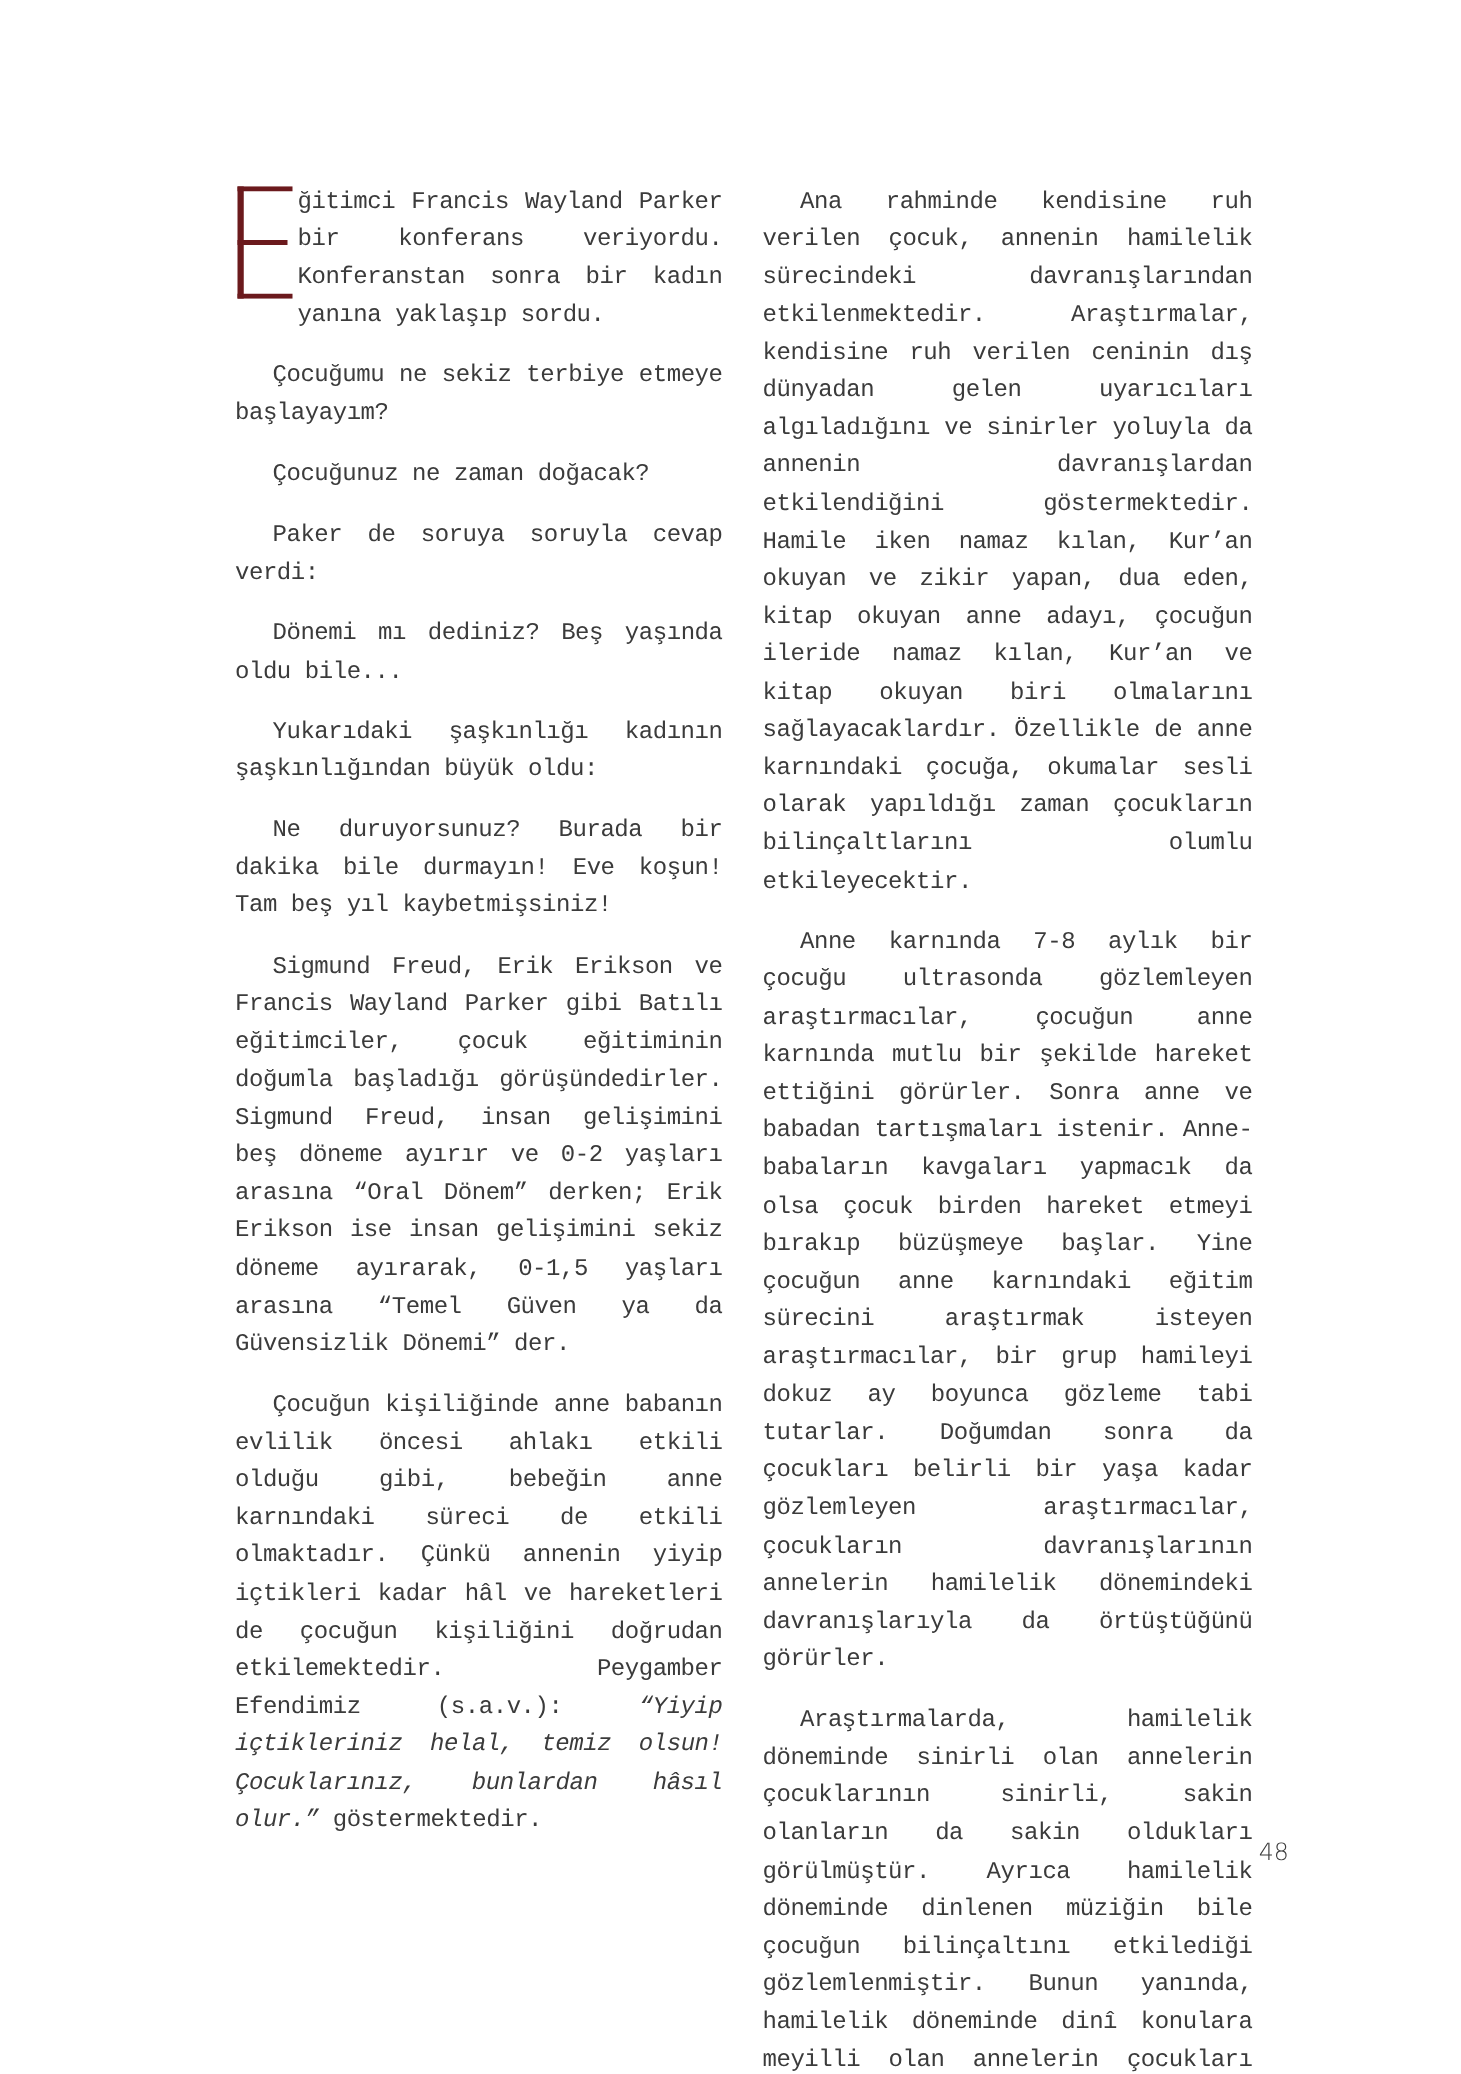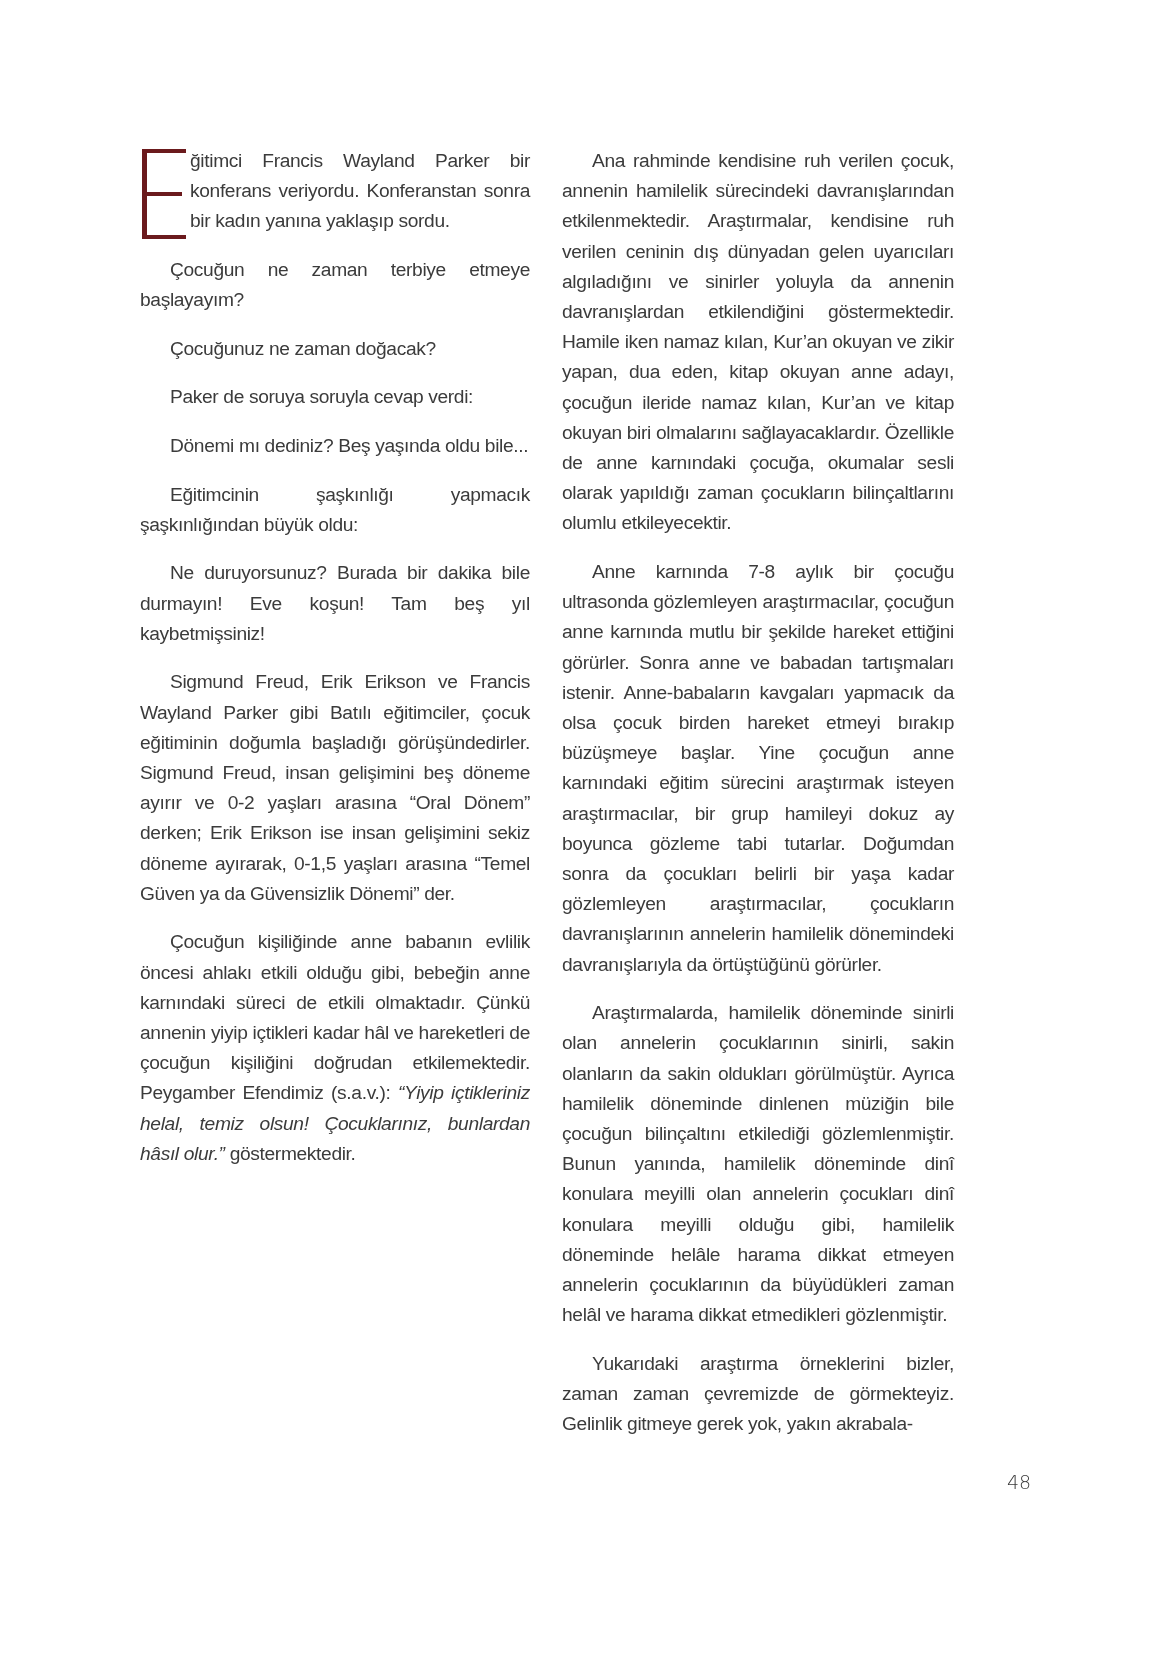--- a/index.html
+++ b/index.html
@@ -2,27 +2,28 @@
 <html><head>
 <meta charset="utf-8">
 <style>
   html, body { margin: 0; padding: 0; background: #ffffff; }
   body { width: 1169px; height: 1659px; position: relative; overflow: hidden; }
   .page { position: absolute; left: 0; top: 0; width: 1169px; height: 1659px; background: #fff; }
   .col {
     position: absolute;
     top: 146px;
     width: 390px;
-    font-family: Liberation Sans, sans-serif;
+    font-family: Liberation Mono, monospace;
     font-weight: 200;
     font-size: 19.2px;
     line-height: 30.2px;
     color: #3b3b3b;
     text-align: justify;
     letter-spacing: -0.35px;
+    margin-left: 48px;
   }
   .col-left { left: 140px; }
   .col-right { left: 562px; width: 392px; }
   .col p { margin: 0 0 18.4px 0; text-indent: 30px; hyphens: manual; }
   .col p.first { text-indent: 0; }
   .dropcap-E {
     float: left;
     width: 48px;
     height: 90px;
     position: relative;
@@ -49,25 +50,25 @@
     <p class="first">
       <span class="dropcap-E">
         <svg width="48" height="90" viewBox="0 0 48 90">
           <rect x="2" y="0" width="5" height="90" fill="#6b1a1d"></rect>
           <rect x="2" y="0" width="44" height="4" fill="#6b1a1d"></rect>
           <rect x="2" y="43" width="40" height="4" fill="#6b1a1d"></rect>
           <rect x="2" y="86" width="44" height="4" fill="#6b1a1d"></rect>
         </svg>
       </span><span>ğitimci Francis Wayland Parker bir konferans veriyordu. Konferanstan sonra bir kadın yanına yaklaşıp sordu.</span>
     </p>
-    <p>Çocuğun ne zaman terbiye etmeye başlayayım?</p>
+    <p>Çocuğumu ne sekiz terbiye etmeye başlayayım?</p>
     <p>Çocuğunuz ne zaman doğacak?</p>
     <p>Paker de  soruya soruyla cevap verdi:</p>
     <p>Dönemi mı dediniz? Beş yaşında oldu bile...</p>
-    <p>Eğitimcinin şaşkınlığı yapmacık şaşkınlığından büyük oldu:</p>
+    <p>Yukarıdaki şaşkınlığı kadının şaşkınlığından büyük oldu:</p>
     <p>Ne duruyorsunuz? Burada bir dakika bile durmayın! Eve koşun! Tam beş yıl kaybetmişsiniz!</p>
     <p>Sigmund Freud, Erik Erikson ve Francis Wayland Parker gibi Batılı eğitimciler, çocuk eğitiminin doğumla başladığı görüşündedirler. Sigmund Freud, insan gelişimini beş döneme ayırır ve 0-2 yaşları arasına “Oral Dönem” derken; Erik Erikson ise insan gelişimini sekiz döneme ayırarak, 0-1,5 yaşları arasına “Temel Güven ya da Güvensizlik Dönemi” der.</p>
     <p><span>Çocuğun kişiliğinde anne babanın evlilik öncesi ahlakı etkili olduğu gibi, bebeğin anne karnındaki süreci de etkili olmaktadır. Çünkü annenin yiyip içtikleri kadar hâl ve hareketleri de çocuğun kişiliğini doğrudan etkilemektedir. Peygamber Efendimiz (s.a.v.): </span><em>“Yiyip içtikleriniz helal, temiz olsun! Çocuklarınız, bunlardan hâsıl olur.”</em><span> göstermektedir.</span></p>
   </div>
 
   <div class="col col-right">
     <p>Ana rahminde kendisine ruh verilen çocuk, annenin hamilelik sürecindeki davranışlarından etkilenmektedir. Araştırmalar, kendisine ruh verilen ceninin dış dünyadan gelen uyarıcıları algıladığını ve sinirler yoluyla da annenin davranışlardan etkilendiğini göstermektedir. Hamile iken namaz kılan, Kur’an okuyan ve zikir yapan, dua eden, kitap okuyan anne adayı, çocuğun ileride namaz kılan, Kur’an ve kitap okuyan biri olmalarını sağlayacaklardır. Özellikle de anne karnındaki çocuğa, okumalar sesli olarak yapıldığı zaman çocukların bilinçaltlarını olumlu etkileyecektir.</p>
     <p>Anne karnında 7-8 aylık bir çocuğu ultrasonda gözlemleyen araştırmacılar, çocuğun anne karnında mutlu bir şekilde hareket ettiğini görürler. Sonra anne ve babadan tartışmaları istenir. Anne-babaların kavgaları yapmacık da olsa çocuk birden hareket etmeyi bırakıp büzüşmeye başlar. Yine çocuğun anne karnındaki eğitim sürecini araştırmak isteyen araştırmacılar, bir grup hamileyi dokuz ay boyunca gözleme tabi tutarlar. Doğumdan sonra da çocukları belirli bir yaşa kadar gözlemleyen araştırmacılar, çocukların davranışlarının annelerin hamilelik dönemindeki davranışlarıyla da örtüştüğünü görürler.</p>
     <p>Araştırmalarda, hamilelik döneminde sinirli olan annelerin çocuklarının sinirli, sakin olanların da sakin oldukları görülmüştür. Ayrıca hamilelik döneminde dinlenen müziğin bile çocuğun bilinçaltını etkilediği gözlemlenmiştir. Bunun yanında, hamilelik döneminde dinî konulara meyilli olan annelerin çocukları dinî konulara meyilli olduğu gibi, hamilelik döneminde helâle harama dikkat etmeyen annelerin çocuklarının da büyüdükleri zaman helâl ve harama dikkat etmedikleri gözlenmiştir.</p>
     <p>Yukarıdaki araştırma örneklerini bizler, zaman zaman çevremizde de görmekteyiz. Gelinlik gitmeye gerek yok, yakın akrabala-</p>

